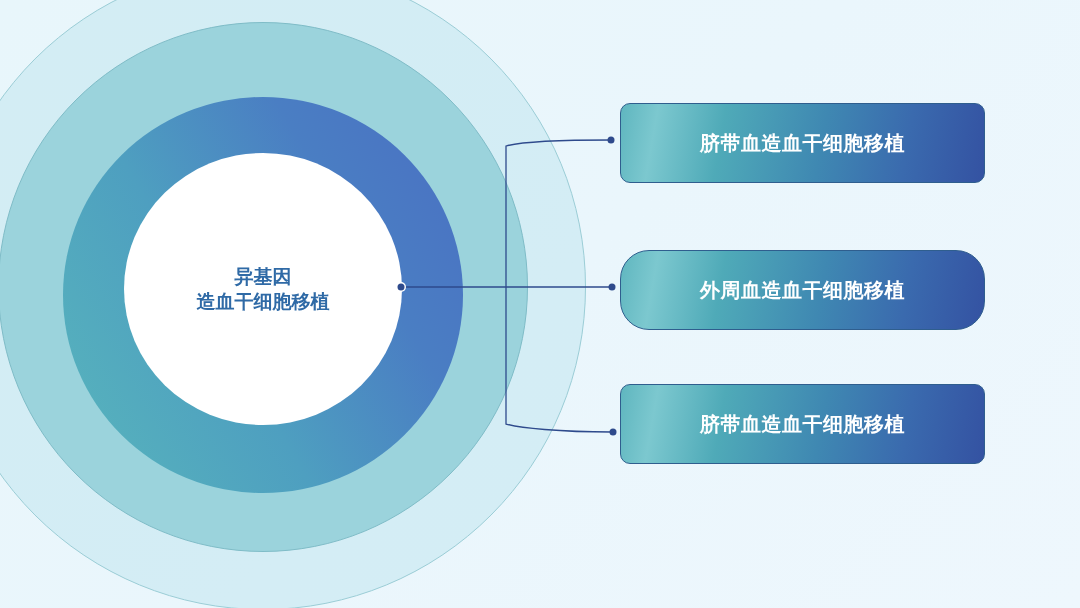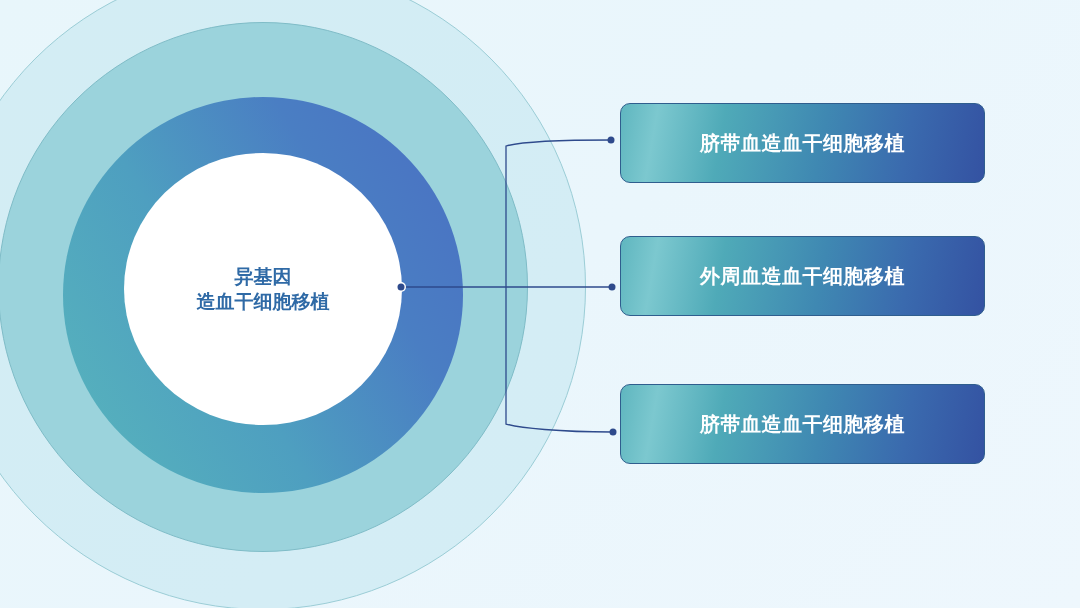--- a/index.html
+++ b/index.html
@@ -35,21 +35,21 @@
     svg.connectors { position: absolute; left: 0; top: 0; }
     .box {
       position: absolute; left: 620px; width: 365px; height: 80px;
       border-radius: 10px; box-sizing: border-box;
       border: 1px solid #2f5e8e;
       background: linear-gradient(100deg, #5fb6bf 0%, #7cc8cf 10%, #4faab8 28%, #3f88b2 55%, #3a6aae 78%, #3452a2 100%);
       display: flex; align-items: center; justify-content: center;
       color: #ffffff; font-weight: bold; font-size: 20px; letter-spacing: 0.5px;
     }
     .box-1 { top: 103px; }
-    .box-2 { top: 236px; }
+    .box-2 { top: 250px; border-radius: 29px; }
     .box-3 { top: 384px; }
   </style>
 </head>
 <body>
 
 <div class="stage">
   <div class="ring ring-outer"></div>
   <div class="ring ring-mid"></div>
   <div class="ring ring-inner"></div>
   <div class="ring core">

